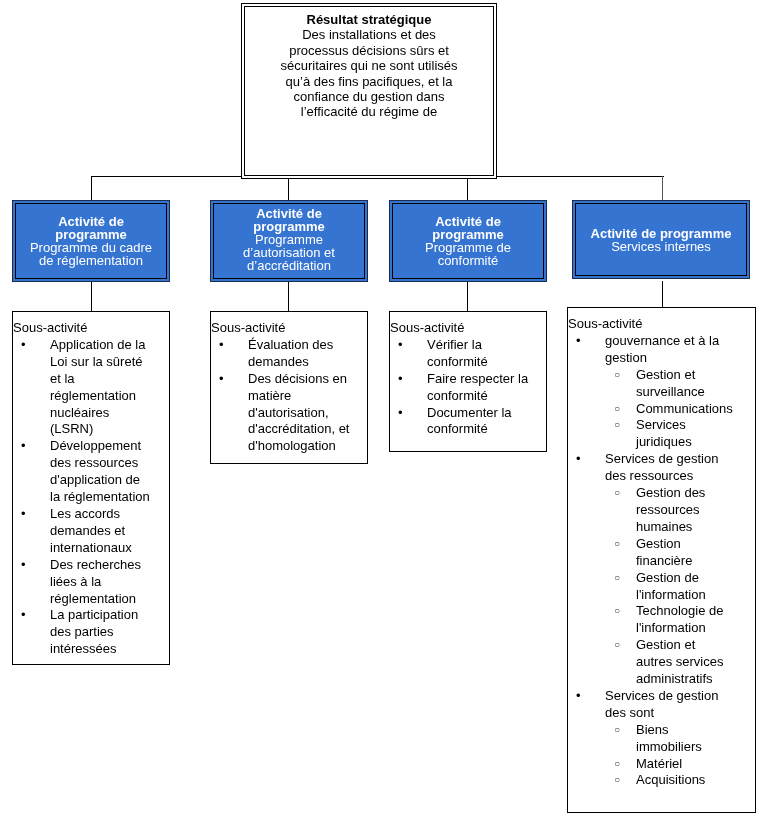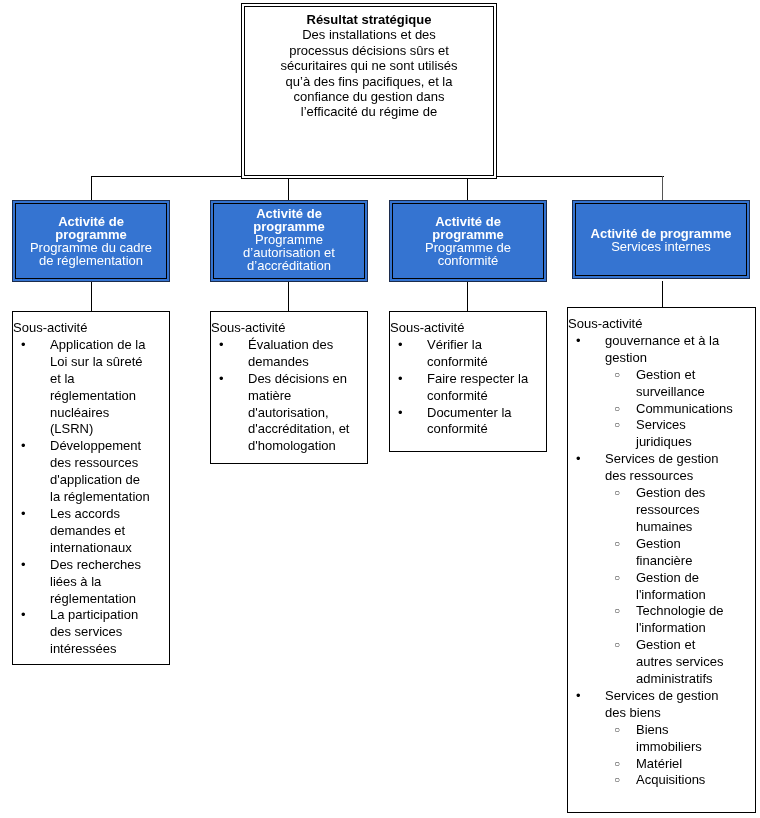--- a/index.html
+++ b/index.html
@@ -121,21 +121,21 @@
     </li>
     <li class="l1">
       <span class="bullet">•</span>
       <span class="txt">Des recherches</span>
       <span class="txt">liées à la</span>
       <span class="txt">réglementation</span>
     </li>
     <li class="l1">
       <span class="bullet">•</span>
       <span class="txt">La participation</span>
-      <span class="txt">des services</span>
+      <span class="txt">des parties</span>
       <span class="txt">intéressées</span>
     </li>
   </ul>
 </div>
 
 <div class="sub-box" style="left:210px;top:311px;width:158px;height:153px;">
   <div class="hd">Sous-activité</div>
   <ul>
     <li class="l1">
       <span class="bullet">•</span>
@@ -228,21 +228,21 @@
           <span class="bullet">○</span>
           <span class="txt">Gestion et</span>
           <span class="txt">autres services</span>
           <span class="txt">administratifs</span>
         </li>
       </ul>
     </li>
     <li class="l1">
       <span class="bullet">•</span>
       <span class="txt">Services de gestion</span>
-      <span class="txt">des biens</span>
+      <span class="txt">des sont</span>
       <ul>
         <li class="l2">
           <span class="bullet">○</span>
           <span class="txt">Biens</span>
           <span class="txt">immobiliers</span>
         </li>
         <li class="l2">
           <span class="bullet">○</span>
           <span class="txt">Matériel</span>
         </li>

